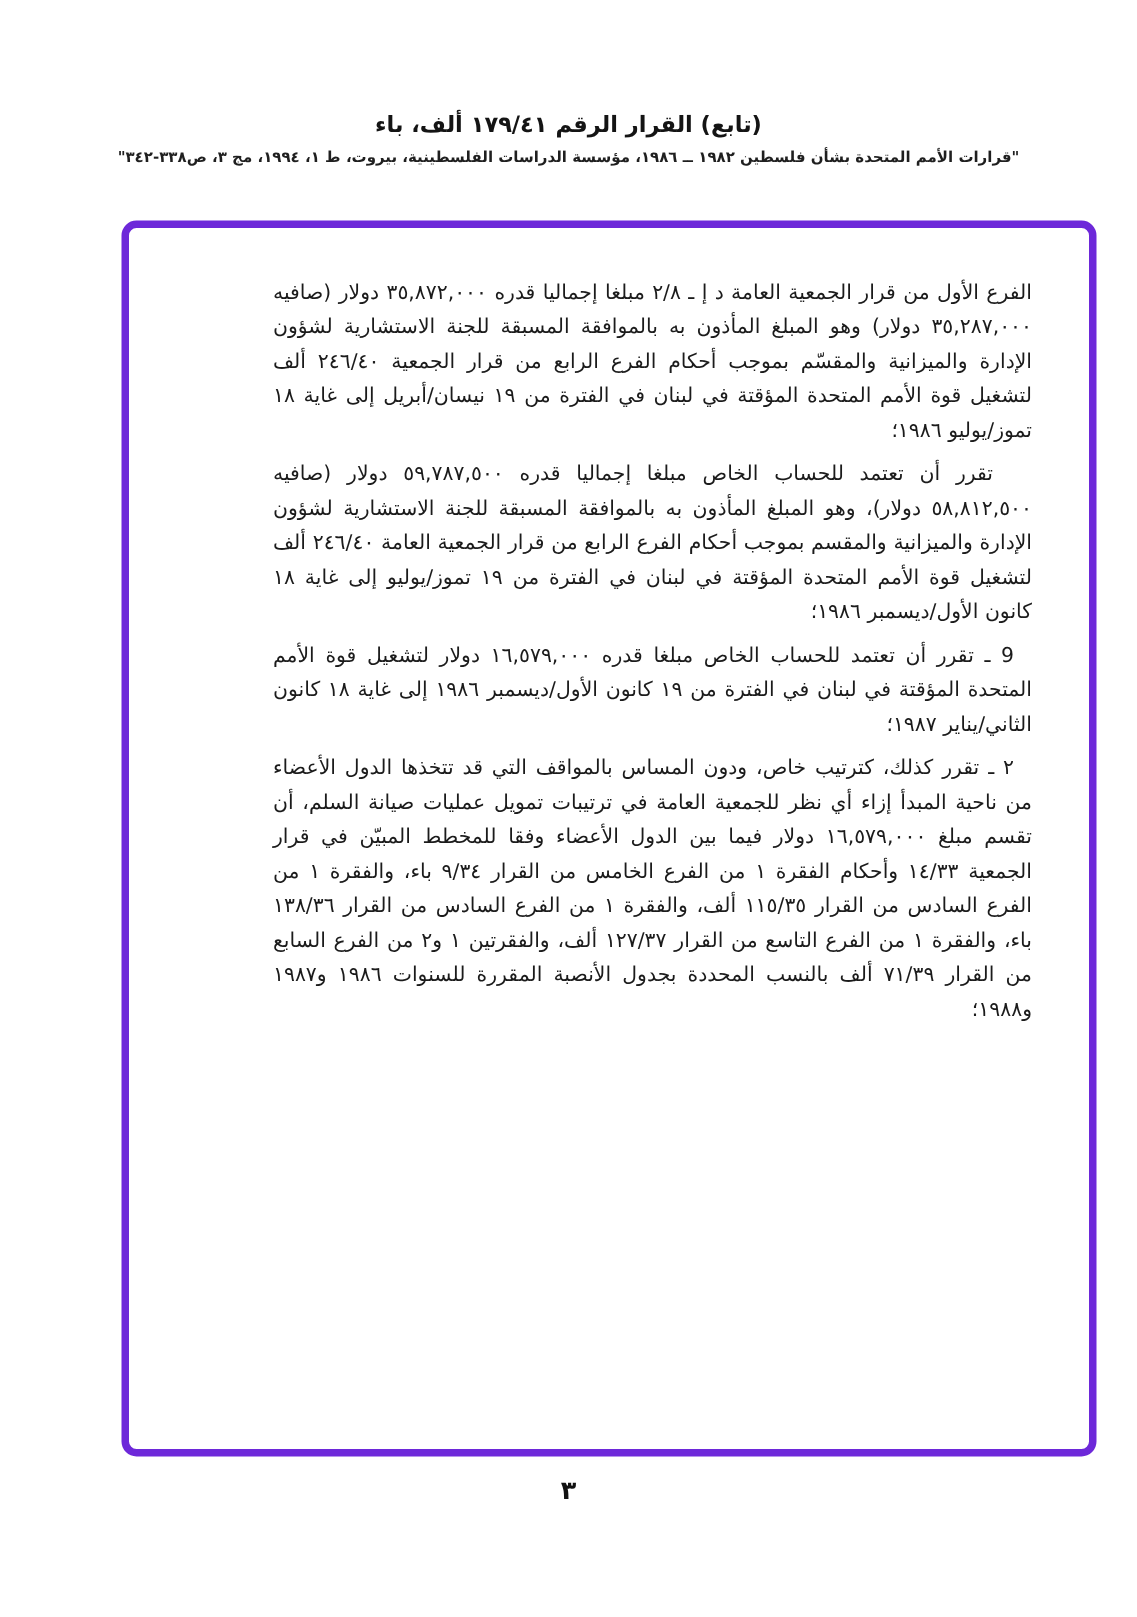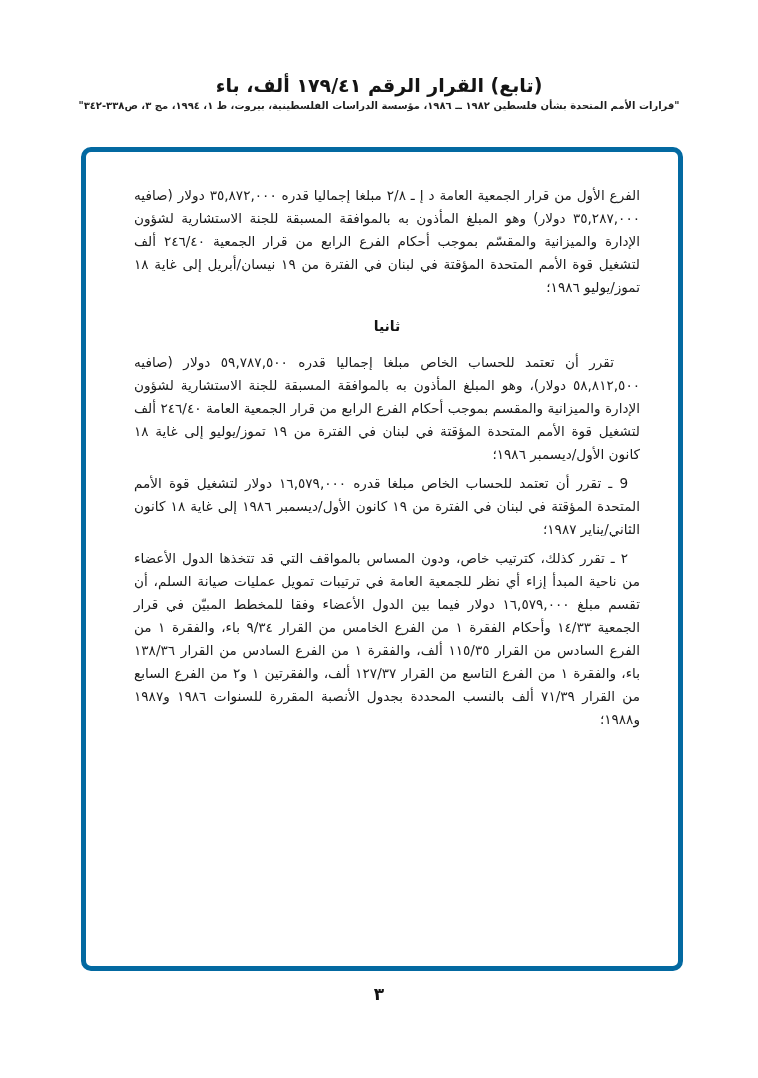--- a/index.html
+++ b/index.html
@@ -13,21 +13,21 @@
     color: #1c1c1c;
   }
 
   .header-title {
     position: absolute;
     top: 74px;
     left: 0;
     width: 758px;
     text-align: center;
     direction: rtl;
-    font-size: 19px;
+    font-size: 15px;
     font-weight: 700;
     color: #141414;
   }
 
   .header-source {
     position: absolute;
     top: 100px;
     left: 0;
     width: 758px;
     text-align: center;
@@ -36,23 +36,24 @@
     font-weight: 700;
     color: #1f1f1f;
   }
 
   .green-frame {
     position: absolute;
     left: 81px;
     top: 147px;
     width: 592px;
     height: 814px;
-    border: 5px solid #0369a1;
+    border: 5px solid #6d28d9;
     border-radius: 10px;
     background: #ffffff;
+    padding-left: 48px;
   }
 
   .doc {
     position: absolute;
     top: 32px;
     right: 38px;
     width: 506px;
     direction: rtl;
     text-align: justify;
     font-size: 13.6px;
@@ -92,21 +93,20 @@
 <div class="header-title">(تابع) القرار الرقم ١٧٩/٤١ ألف، باء</div>
 
 <div class="header-source">"قرارات الأمم المتحدة بشأن فلسطين ١٩٨٢ ــ ١٩٨٦، مؤسسة الدراسات الفلسطينية، بيروت، ط ١، ١٩٩٤، مج ٣، ص٣٣٨-٣٤٢"</div>
 
 <div class="green-frame">
 
   <div class="doc">
 
     <p class="para-continuation">الفرع الأول من قرار الجمعية العامة د إ ـ ٢/٨ مبلغا إجماليا قدره ٣٥,٨٧٢,٠٠٠ دولار (صافيه ٣٥,٢٨٧,٠٠٠ دولار) وهو المبلغ المأذون به بالموافقة المسبقة للجنة الاستشارية لشؤون الإدارة والميزانية والمقسّم بموجب أحكام الفرع الرابع من قرار الجمعية ٢٤٦/٤٠ ألف لتشغيل قوة الأمم المتحدة المؤقتة في لبنان في الفترة من ١٩ نيسان/أبريل إلى غاية ١٨ تموز/يوليو ١٩٨٦؛</p>
 
-    <h3 class="section-heading">ثانيا</h3>
 
     <p class="para-indent"><span class="verb">تقرر</span><span> أن تعتمد للحساب الخاص مبلغا إجماليا قدره ٥٩,٧٨٧,٥٠٠ دولار (صافيه ٥٨,٨١٢,٥٠٠ دولار)، وهو المبلغ المأذون به بالموافقة المسبقة للجنة الاستشارية لشؤون الإدارة والميزانية والمقسم بموجب أحكام الفرع الرابع من قرار الجمعية العامة ٢٤٦/٤٠ ألف لتشغيل قوة الأمم المتحدة المؤقتة في لبنان في الفترة من ١٩ تموز/يوليو إلى غاية ١٨ كانون الأول/ديسمبر ١٩٨٦؛</span></p>
 
 
     <p class="para-item"><span>9 ـ </span><span class="verb">تقرر</span><span> أن تعتمد للحساب الخاص مبلغا قدره ١٦,٥٧٩,٠٠٠ دولار لتشغيل قوة الأمم المتحدة المؤقتة في لبنان في الفترة من ١٩ كانون الأول/ديسمبر ١٩٨٦ إلى غاية ١٨ كانون الثاني/يناير ١٩٨٧؛</span></p>
 
     <p class="para-item"><span>٢ ـ </span><span class="verb">تقرر كذلك</span><span>، كترتيب خاص، ودون المساس بالمواقف التي قد تتخذها الدول الأعضاء من ناحية المبدأ إزاء أي نظر للجمعية العامة في ترتيبات تمويل عمليات صيانة السلم، أن تقسم مبلغ ١٦,٥٧٩,٠٠٠ دولار فيما بين الدول الأعضاء وفقا للمخطط المبيّن في قرار الجمعية ١٤/٣٣ وأحكام الفقرة ١ من الفرع الخامس من القرار ٩/٣٤ باء، والفقرة ١ من الفرع السادس من القرار ١١٥/٣٥ ألف، والفقرة ١ من الفرع السادس من القرار ١٣٨/٣٦ باء، والفقرة ١ من الفرع التاسع من القرار ١٢٧/٣٧ ألف، والفقرتين ١ و٢ من الفرع السابع من القرار ٧١/٣٩ ألف بالنسب المحددة بجدول الأنصبة المقررة للسنوات ١٩٨٦ و١٩٨٧ و١٩٨٨؛</span></p>
 
   </div>
 </div>

